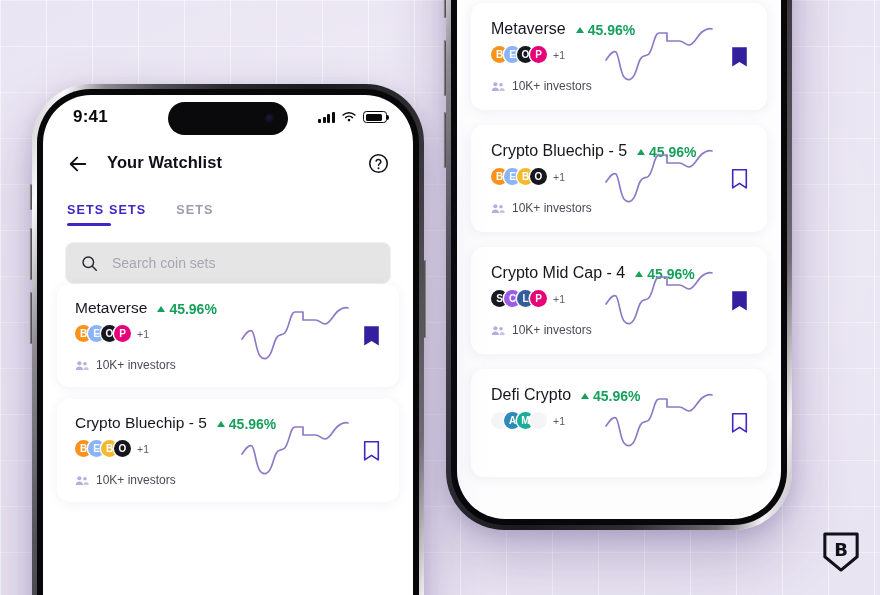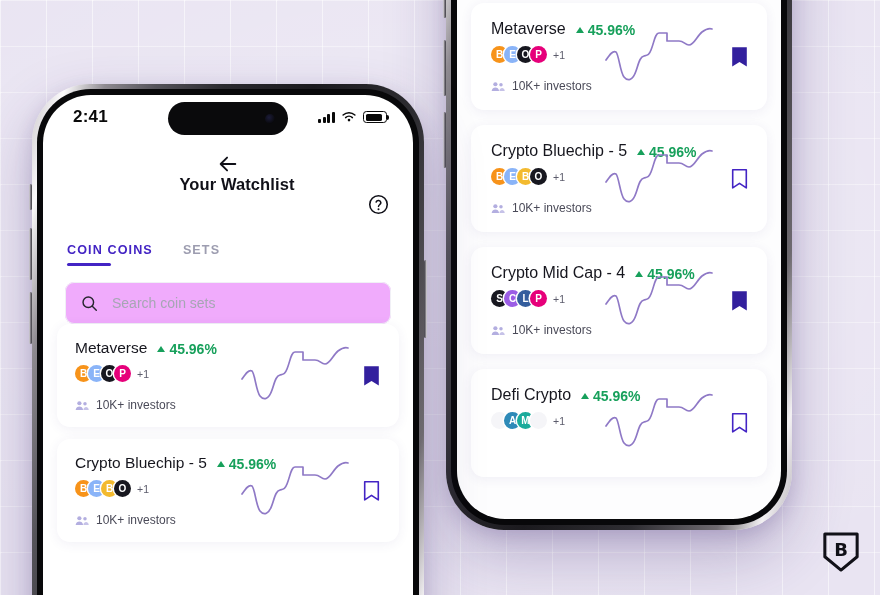--- a/index.html
+++ b/index.html
@@ -78,35 +78,35 @@
   .bars i:nth-child(2){height:6px;}
   .bars i:nth-child(3){height:8.5px;}
   .bars i:nth-child(4){height:11px;}
   .batt{width:24px;height:12px;border:1.4px solid #0a0a0a;border-radius:3.4px;
     position:relative;padding:1.5px;box-sizing:border-box;}
   .batt::after{content:"";position:absolute;right:-3.2px;top:3.2px;width:1.8px;height:4.6px;
     background:#0a0a0a;border-radius:0 2px 2px 0;}
   .batt span{display:block;height:100%;width:88%;background:#0a0a0a;border-radius:1.6px;}
 
   
-  .apphead{display:flex;align-items:center;padding:14px 24px 4px 24px;flex-direction:column;}
+  .apphead{display:flex;align-items:flex-start;padding:14px 24px 4px 24px;}
   .back-arrow{width:22px;height:22px;flex:0 0 auto;cursor:pointer;}
   .apptitle{font-size:16.5px;font-weight:700;color:#101018;margin-left:18px;letter-spacing:.1px;}
   .help{margin-left:auto;width:21px;height:21px;cursor:pointer;}
 
   
   .tabs{display:flex;gap:30px;padding:24px 24px 0 24px;}
   .tab{font-size:12.6px;font-weight:700;letter-spacing:1.1px;color:#9d9db0;
        padding-bottom:9px;position:relative;cursor:pointer;}
   .tab.active{color:#4324c4;}
   .tab.active::after{content:"";position:absolute;left:0;bottom:0;width:44px;height:3px;
     background:#4324c4;border-radius:2px;}
 
   
-  .searchwrap{margin:16px 22px 0 22px;height:42px;border-radius:9px;background:#f0abfc;
+  .searchwrap{margin:16px 22px 0 22px;height:42px;border-radius:9px;background:#e5e5e5;
     display:flex;align-items:center;padding:0 16px;gap:12px;box-shadow:inset 0 0 0 1px #f1f0f6;}
   .searchwrap svg{flex:0 0 auto;}
   .searchwrap input{border:0;outline:0;background:transparent;font-size:14px;color:#3b3b46;
     font-family:inherit;width:100%;}
   .searchwrap input::placeholder{color:#a6a6b4;}
 
   
   .sechead{display:flex;align-items:center;justify-content:space-between;
     padding:20px 22px 6px 22px;}
   .sechead .lbl{font-size:12.4px;letter-spacing:1px;color:#8c8c9c;font-weight:400;}
@@ -300,21 +300,21 @@
 <div class="phone" id="phone-front">
   <div class="frame"></div>
   <div class="btn-side b1"></div>
   <div class="btn-side b2"></div>
   <div class="btn-side b3"></div>
   <div class="btn-side pw"></div>
   <div class="bezel"></div>
   <div class="screen">
 
     <div class="statusbar">
-      <div class="sb-time">2:41</div>
+      <div class="sb-time">9:41</div>
       <div class="island">
           <div class="cam"></div>
         </div>
       <div class="sb-right">
         <div class="bars">
             <i></i>
             <i></i>
             <i></i>
             <i></i>
           </div>
@@ -335,21 +335,21 @@
       </svg>
       <div class="apptitle">Your Watchlist</div>
       <svg class="help" viewBox="0 0 24 24">
         <circle cx="12" cy="12" r="10" stroke="#101018" stroke-width="1.8" fill="none"></circle>
         <path d="M9.3 9.2a2.8 2.8 0 015.4.9c0 1.9-2.7 2.4-2.7 4" stroke="#101018" stroke-width="1.8" fill="none" stroke-linecap="round"></path>
         <circle cx="12" cy="17.3" r="1.15" fill="#101018"></circle>
       </svg>
     </div>
 
     <div class="tabs">
-      <div class="tab active">COIN COINS</div>
+      <div class="tab active">SETS SETS</div>
       <div class="tab">SETS</div>
     </div>
 
     <div class="searchwrap">
       <svg width="17" height="17" viewBox="0 0 20 20">
         <circle cx="8.6" cy="8.6" r="6.2" stroke="#26262e" stroke-width="1.7" fill="none"></circle>
         <path d="M13.3 13.3L18 18" stroke="#26262e" stroke-width="1.7" stroke-linecap="round"></path>
       </svg>
       <input type="text" placeholder="Search coin sets" style="">
     </div>

